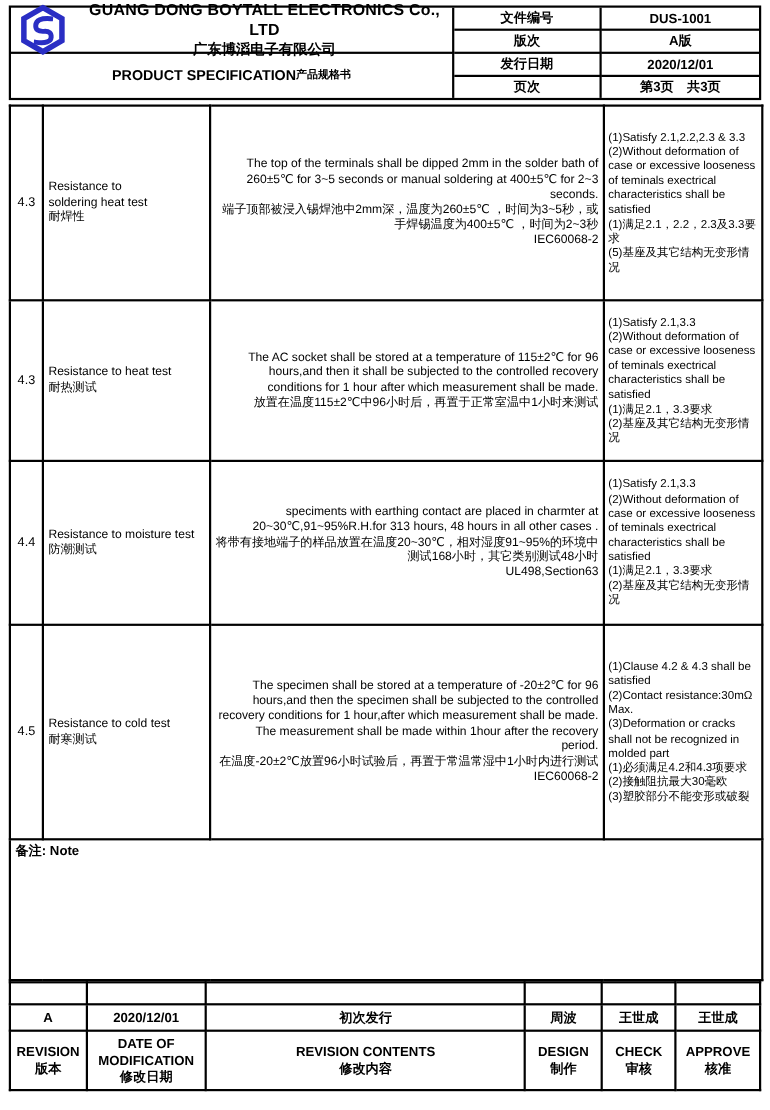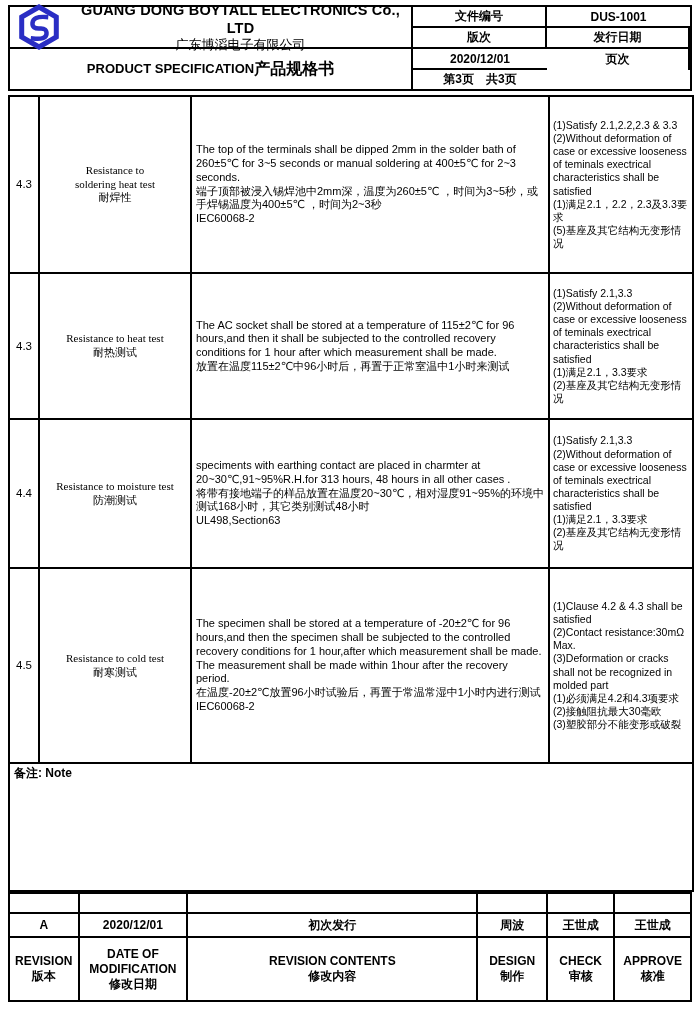--- a/index.html
+++ b/index.html
@@ -13,35 +13,35 @@
   .header-table{
     margin:5px 8px 0 8px;width:684px;height:86px;
     display:grid;grid-template-columns:403px 134px 1fr;
     grid-template-rows:21px 21px 21px 1fr;
   }
   .h-cell{box-sizing:border-box;display:flex;align-items:center;justify-content:center;}
   .company-cell{grid-column:1;grid-row:1/3;border-right:2px solid #000;border-bottom:2px solid #000;
     display:flex;align-items:center;gap:8px;padding-left:6px;}
   .company-text{flex:1;text-align:center;line-height:1.25;}
   .company-en{font-weight:bold;font-size:14.5px;letter-spacing:.2px;}
-  .company-cn{font-weight:normal;font-size:13px;}
+  .company-cn{font-weight:bold;font-size:13px;}
   .title-cell{grid-column:1;grid-row:3/5;border-right:2px solid #000;flex-direction:row;line-height:1.4;}
   .title-en{font-weight:bold;font-size:13px;}
-  .title-cn{font-weight:bold;font-size:16px;}
+  .title-cn{font-weight:bold;font-size:10px;}
   .f-label{border-right:2px solid #000;border-bottom:2px solid #000;font-weight:bold;font-size:12px;}
   .f-value{border-bottom:2px solid #000;font-weight:bold;font-size:12px;}
   .last-row{border-bottom:none;}
   
   table{border-collapse:collapse;table-layout:fixed;}
   .spec-table{margin:4px 8px 0 8px;width:684px;}
   .spec-table td{border:2px solid #000;padding:2px 4px;font-size:11px;line-height:1.25;
     vertical-align:middle;white-space:pre-line;word-wrap:break-word;}
   td.c-no{text-align:center;font-size:11.5px;margin-left:26px;}
-  td.c-name{text-align:center;font-family:Liberation Serif, serif;}
-  td.c-desc{text-align:left;}
+  td.c-name{text-align:left;}
+  td.c-desc{text-align:right;}
   td.c-req{text-align:left;font-size:10.5px;padding:4px 3px;}
   td.note-cell{vertical-align:top;font-weight:bold;font-size:12px;white-space:pre-line;}
   
   .footer-table{margin:0 8px;width:684px;}
   .footer-table td{border:2px solid #000;text-align:center;font-weight:bold;
     font-size:12px;line-height:1.25;white-space:pre-line;padding:1px 2px;vertical-align:middle;}
   
   .logo{width:46px;height:46px;flex:0 0 46px;}
 </style>
 </head>
@@ -56,20 +56,21 @@
       </svg>
     </span>
     <span class="company-text">
       <div class="company-en">GUANG DONG BOYTALL ELECTRONICS Co., LTD</div>
       <div class="company-cn">广东博滔电子有限公司</div>
     </span>
   </div>
   <div class="h-cell f-label">文件编号</div>
   <div class="h-cell f-value">DUS-1001</div>
   <div class="h-cell f-label">版次</div>
+  <div class="h-cell f-value">A版</div>
   <div class="h-cell title-cell">
     <div class="title-en">PRODUCT SPECIFICATION</div>
     <div class="title-cn">产品规格书</div>
   </div>
   <div class="h-cell f-label">发行日期</div>
   <div class="h-cell f-value">2020/12/01</div>
   <div class="h-cell f-label last-row">页次</div>
   <div class="h-cell f-value last-row">第3页　共3页</div>
 </div>
 
@@ -157,21 +158,21 @@
     <td></td>
   </tr>
   <tr style="height:24px">
     <td>A</td>
     <td>2020/12/01</td>
     <td>初次发行</td>
     <td>周波</td>
     <td>王世成</td>
     <td>王世成</td>
   </tr>
-  <tr style="height:64px">
+  <tr style="height:54px">
     <td>REVISION
 版本</td>
     <td>DATE OF
 MODIFICATION
 修改日期</td>
     <td>REVISION CONTENTS
 修改内容</td>
     <td>DESIGN
 制作</td>
     <td>CHECK

